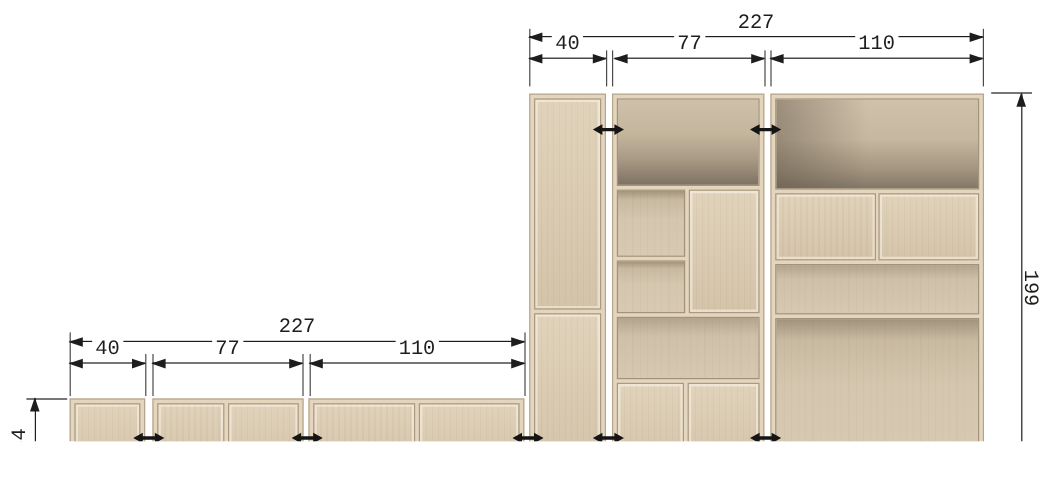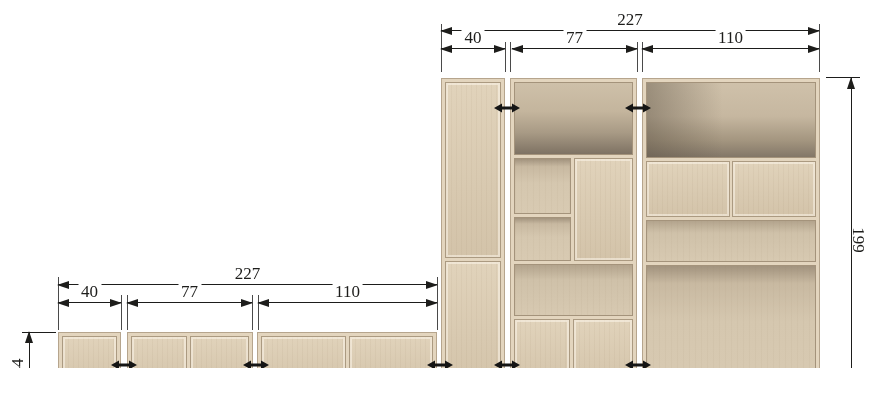--- a/index.html
+++ b/index.html
@@ -1,17 +1,17 @@
 <!DOCTYPE html>
 <html><head>
 <meta charset="utf-8">
 <style>
   html,body{margin:0;padding:0;background:#fff;}
   .canvas{position:relative;width:880px;height:368px;background:#ffffff;overflow:hidden;
-          font-family:Liberation Serif, serif;}
+          font-family:Liberation Mono, monospace;}
   
   .ext{position:absolute;width:1px;background:#4a4a4a;}
   .tick{position:absolute;height:1px;background:#1d1d1b;}
   .dimh{position:absolute;height:20px;}
   .dimh .line{position:absolute;left:0;right:0;bottom:0;height:1.5px;background:#1d1d1b;}
   .dimh .al{position:absolute;left:-1px;bottom:-3.5px;width:0;height:0;
             border-top:4px solid transparent;border-bottom:4px solid transparent;
             border-right:12px solid #1d1d1b;}
   .dimh .ar{position:absolute;right:-1px;bottom:-3.5px;width:0;height:0;
             border-top:4px solid transparent;border-bottom:4px solid transparent;

